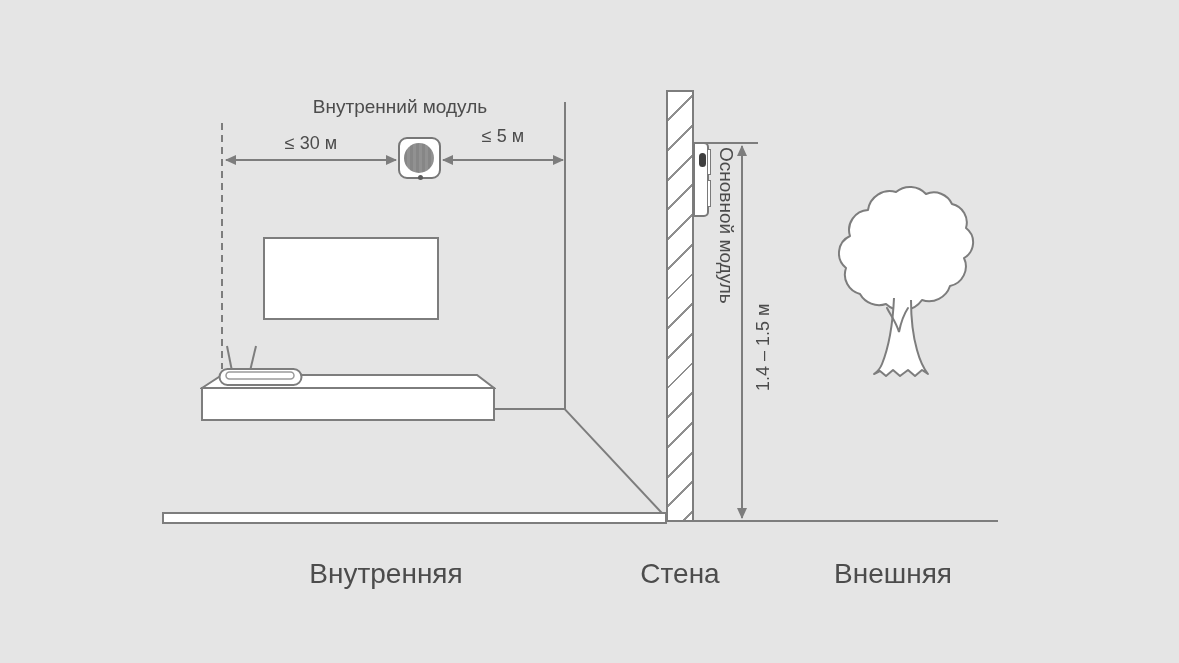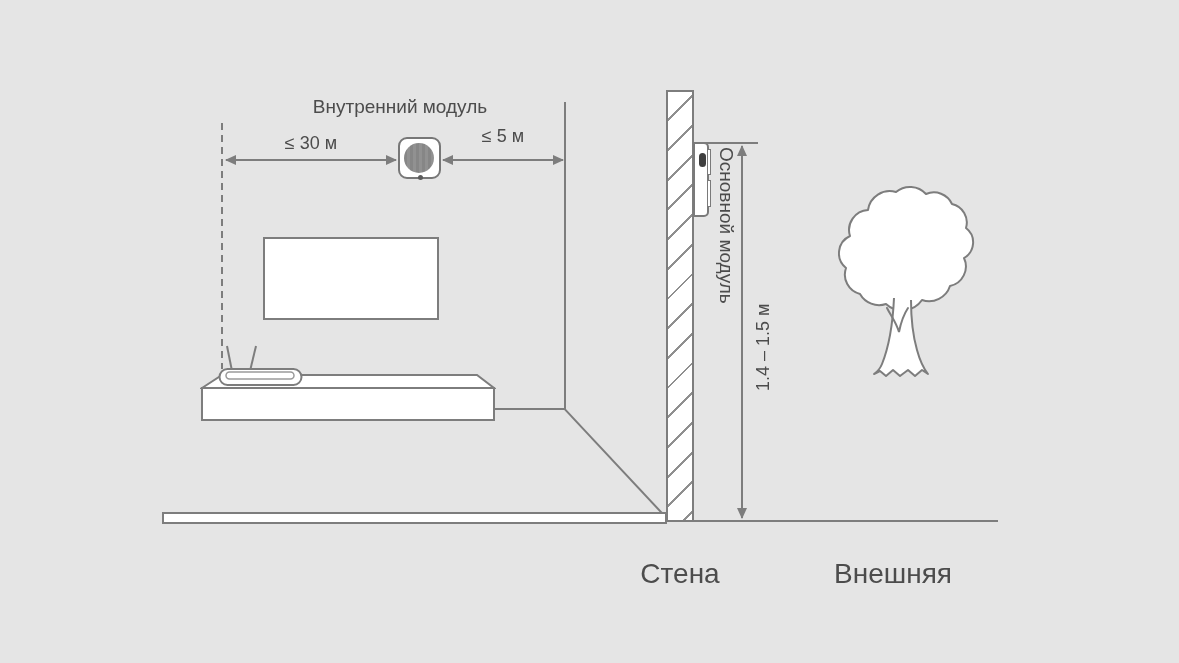--- a/index.html
+++ b/index.html
@@ -151,16 +151,17 @@
              a 24 24 0 0 1 -36 4 z" fill="#ffffff" stroke="#7d7d7d" stroke-width="2" stroke-linejoin="round"></path>
     <path d="M56 118
              C 55 140 52 164 44 184
              C 42 189 39 192 36 194
              L 42 191 L 48 196 L 55 190 L 62 196 L 70 190 L 77 196 L 84 190 L 90 194
              C 86 189 82 181 79 170
              C 75 156 73 140 73 120" fill="#ffffff" stroke="#7d7d7d" stroke-width="2" stroke-linejoin="round"></path>
     <path d="M49 128 C 53 136 58 142 61 152 C 63 142 66 134 70 128" fill="none" stroke="#7d7d7d" stroke-width="2" stroke-linecap="round"></path>
   </svg>
 
+  <div class="abs lbl lbl-lg center" style="left:286px;top:558px;width:200px;">Внутренняя</div>
   <div class="abs lbl lbl-lg center" style="left:793px;top:558px;width:200px;">Внешняя</div>
   <div class="abs lbl lbl-lg center" style="left:610px;top:558px;width:140px;">Стена</div>
 
 </div>
 
 </body></html>

